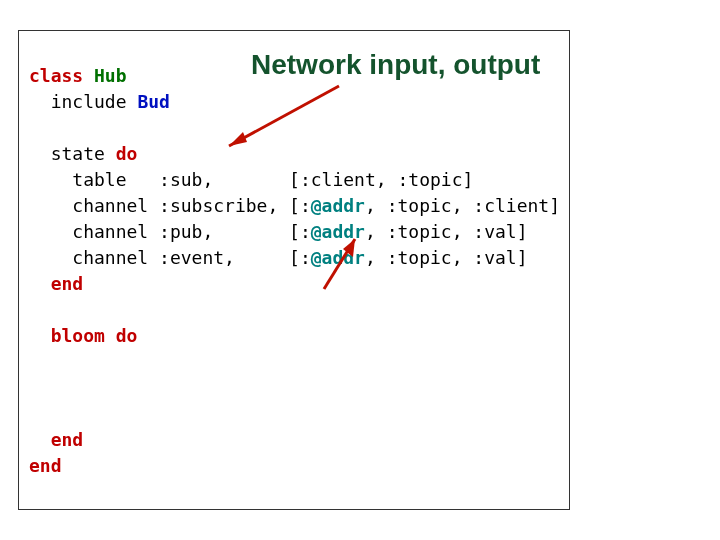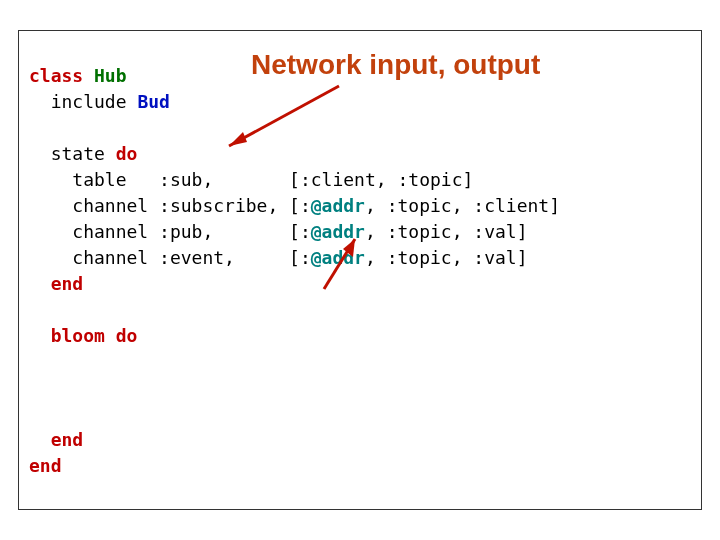--- a/index.html
+++ b/index.html
@@ -9,21 +9,21 @@
     font-family: sans-serif;
     width: 720px;
     height: 540px;
     position: relative;
     overflow: hidden;
   }
   .slide-frame {
     position: absolute;
     top: 30px;
     left: 18px;
-    width: 684px;
+    width: 552px;
     height: 480px;
     border: 1px solid #333;
     box-sizing: border-box;
     background: #fff;
   }
   .code {
     position: absolute;
     font-family: Consolas, Menlo, monospace;
     font-size: 18px;
     line-height: 26px;
@@ -32,21 +32,21 @@
   }
   .kw-class { color: #c00000; font-weight: bold; } 
   .kw-type  { color: #007000; font-weight: bold; } 
   .kw-const { color: #0010c0; font-weight: bold; } 
   .kw-addr  { color: #008080; font-weight: bold; } 
   .callout {
     position: absolute;
     font-family: Arial, sans-serif;
     font-weight: 700;
     font-size: 28px;
-    color: #c2410c;
+    color: #14532d;
   }
   .arrow {
     position: absolute;
     overflow: visible;
   }
   .arrow line {
     stroke: #c01000;
     stroke-width: 3;
     stroke-linecap: butt;
   }

